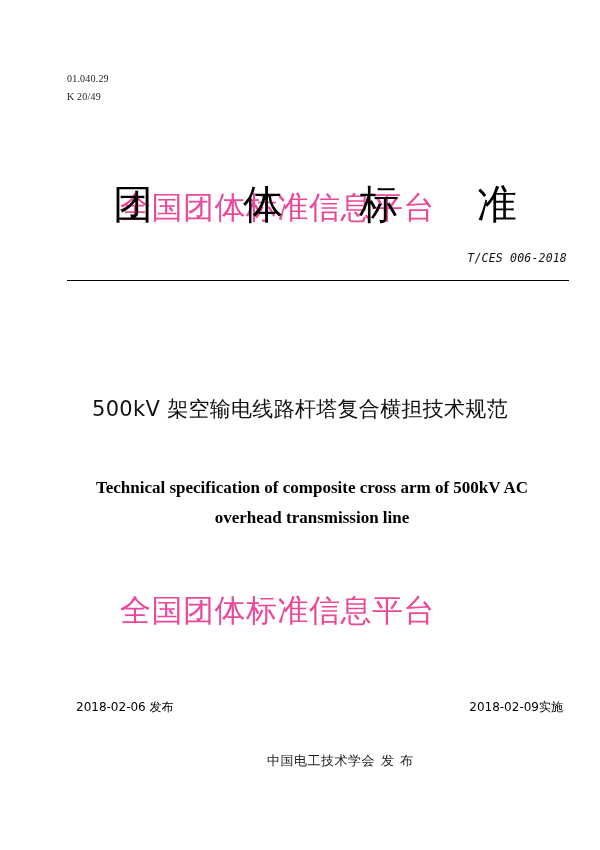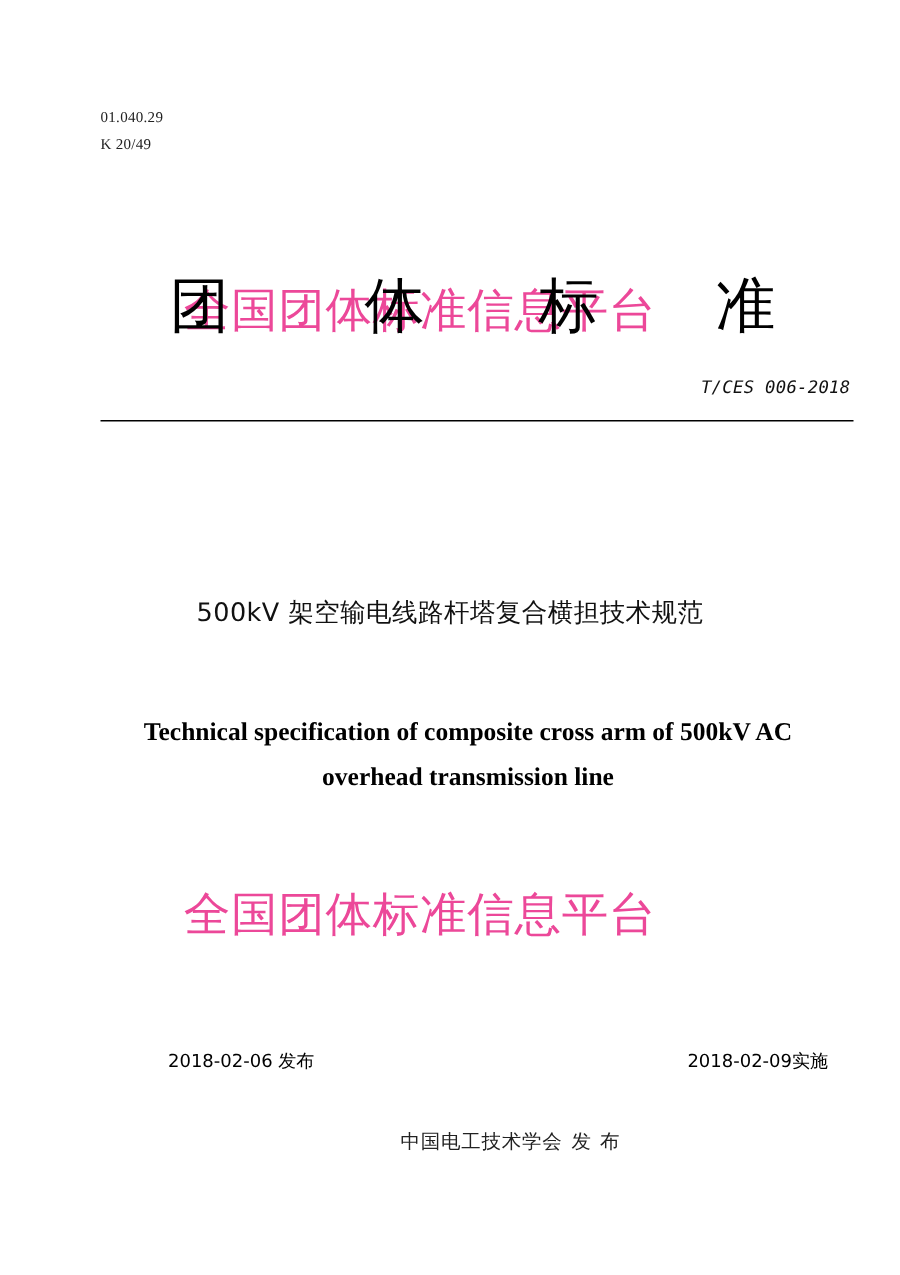--- a/index.html
+++ b/index.html
@@ -8,21 +8,21 @@
       background: #ffffff;
     }
     body {
       width: 600px;
       height: 850px;
       position: relative;
       overflow: hidden;
       font-family: "DejaVu Sans", sans-serif;
       color: #000;
     }
-    .abs { position: absolute; text-align: center; }
+    .abs { position: absolute; }
 
     .class-code {
       left: 67px;
       font-family: "Liberation Serif", serif;
       font-size: 10px;
       color: #222;
       letter-spacing: 0.2px;
       line-height: 12px;
     }
     #ics-code { top: 73px; }
@@ -73,21 +73,21 @@
       height: 0;
       border-top: 1.5px solid #000;
     }
 
     #cn-title {
       top: 396px;
       left: 0;
       width: 600px;
       text-align: center;
       font-family: "DejaVu Sans", sans-serif;
-      font-size: 17px;
+      font-size: 21px;
       line-height: 26px;
       color: #111;
       letter-spacing: 0.3px;
     }
 
     .en-title {
       left: 12px;
       width: 600px;
       text-align: center;
       font-family: "Liberation Serif", serif;
@@ -98,24 +98,23 @@
     }
     #en-title-line1 { top: 478px; }
     #en-title-line2 { top: 508px; }
 
     .date {
       top: 699px;
       font-family: "DejaVu Sans", sans-serif;
       font-size: 12px;
       line-height: 16px;
       color: #000;
-      margin-left: 36px;
     }
     #issue-date { left: 76px; }
-    #impl-date { right: 48px; }
+    #impl-date { right: 37px; }
 
     #publisher {
       top: 752px;
       left: 0;
       width: 600px;
       text-align: center;
       font-family: Liberation Sans, sans-serif;
       font-size: 13px;
       line-height: 18px;
       color: #222;

